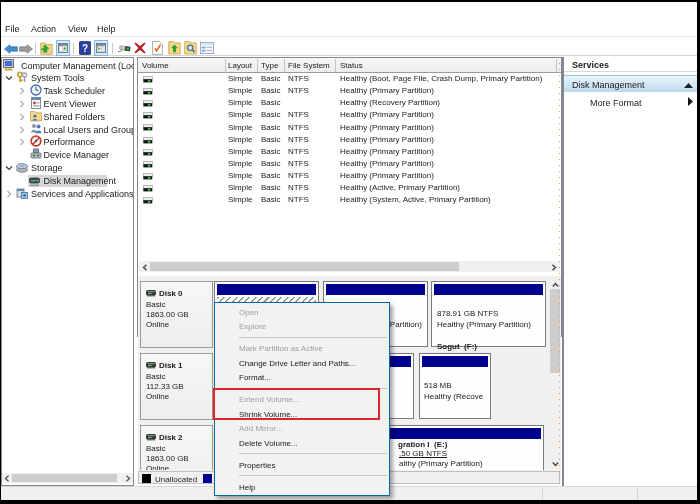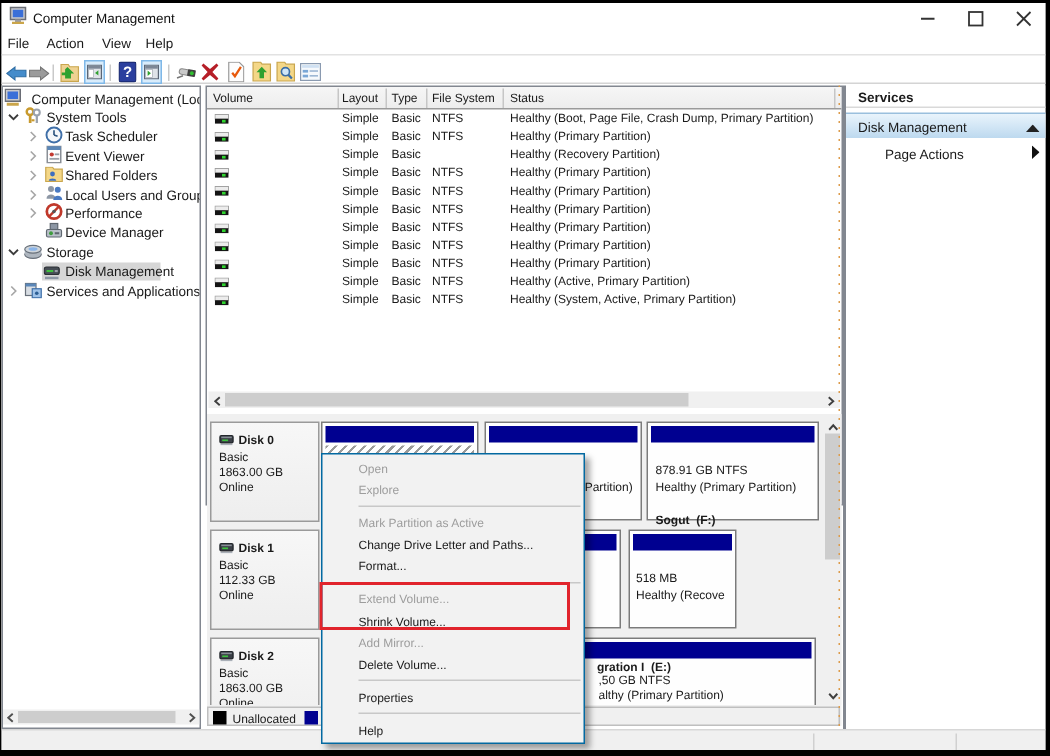--- a/index.html
+++ b/index.html
@@ -13,35 +13,20 @@
   .b { font-weight:bold; }
   svg { display:block; }
   .dlabel { background:linear-gradient(#f7f7f7,#eeeeee); border:1px solid #9a9a9a; }
   .part { background:#fefefe; border:1px solid #7b7b7b; }
   .navy { position:absolute; left:2px; right:2px; top:2px; height:10.5px; background:#000090; }
 </style>
 </head>
 <body>
 <div id="win">
 
-<div class="abs" style="left:0;top:0;width:696px;height:20px;background:#fff;">
-  <svg class="abs" style="left:5px;top:2px;" width="13" height="13" viewBox="0 0 13 13">
-    <rect x="1" y="1" width="10" height="8" fill="#c8c9cc" stroke="#6a6d75" stroke-width="1"></rect>
-    <rect x="2.5" y="2.5" width="7" height="5" fill="#3a6fd8"></rect>
-    <rect x="4" y="9" width="4" height="2" fill="#9a9da5"></rect>
-    <rect x="2" y="10.5" width="8" height="1.5" fill="#caa54a"></rect>
-  </svg>
-  <div class="abs" style="left:21px;top:5px;font-size:9px;color:#111;">Computer Management</div>
-  <svg class="abs" style="left:611px;top:3px;" width="80" height="14" viewBox="0 0 80 14">
-    <line x1="2" y1="7.5" x2="11" y2="7.5" stroke="#333" stroke-width="1.2"></line>
-    <rect x="34" y="3" width="9" height="9" fill="none" stroke="#333" stroke-width="1.2"></rect>
-    <line x1="66" y1="3" x2="75" y2="12" stroke="#333" stroke-width="1.2"></line>
-    <line x1="75" y1="3" x2="66" y2="12" stroke="#333" stroke-width="1.2"></line>
-  </svg>
-</div>
 
 <div class="abs t9" style="left:0;top:20px;width:696px;height:14px;background:#fff;">
   <span class="abs" style="left:4px;top:2px;text-align:right;">File</span>
   <span class="abs" style="left:30px;top:2px;">Action</span>
   <span class="abs" style="left:67px;top:2px;">View</span>
   <span class="abs" style="left:96px;top:2px;">Help</span>
 </div>
 
 <div id="toolbar" class="abs" style="left:0;top:34px;width:696px;height:20px;background:#fff;border-top:1px solid #e2e2e2;border-bottom:1px solid #d4d4d4;">
 
@@ -451,21 +436,21 @@
       <rect x="1" y="6.8" width="9" height="1" fill="#aab0b8"></rect>
     </svg>
     <div class="abs t8 b" style="left:18px;top:6.5px;">Disk 2</div>
     <div class="abs t8" style="left:5px;top:18px;">Basic</div>
     <div class="abs t8" style="left:5px;top:28px;">1863.00 GB</div>
     <div class="abs t8" style="left:5px;top:38px;">Online</div>
   </div>
   <div class="abs part" style="left:76px;top:149px;width:330px;height:66px;">
     <div class="navy"></div>
     <div class="abs t8 b" style="left:183px;top:13.5px;">gration I&nbsp;&nbsp;(E:)</div>
-    <div class="abs t8" style="left:184px;top:23.4px;">,50 GB NTFS</div>
+    <div class="abs t8" style="left:184px;top:23.4px;text-decoration:underline;">,50 GB NTFS</div>
     <div class="abs t8" style="left:184px;top:33.3px;">althy (Primary Partition)</div>
   </div>
  </div>
 
  <div class="abs" style="left:411px;top:0;width:12px;height:194px;background:#f0f0f0;">
    <svg class="abs" style="left:2.5px;top:6px;" width="7" height="6" viewBox="0 0 7 6">
           <polyline points="0.8,4.5 3.5,1.5 6.2,4.5" fill="none" stroke="#404040" stroke-width="1.3"></polyline>
         </svg>
    <div class="abs" style="left:1px;top:13px;width:10px;height:84px;background:#cdcdcd;"></div>
    <svg class="abs" style="left:2.5px;top:185px;" width="7" height="6" viewBox="0 0 7 6">
@@ -482,21 +467,21 @@
 
 <div id="actions" class="abs" style="left:561px;top:55px;width:135px;height:429px;background:#fff;border-left:2px solid #828790;">
   <div class="abs t9 b" style="left:8px;top:2.5px;">Services</div>
   <div class="abs" style="left:0;top:14px;width:135px;height:1px;background:#d9d9d9;"></div>
   <div class="abs" style="left:0;top:18px;width:135px;height:17px;background:linear-gradient(#e9f4fc,#bdd9ef);border-top:1px solid #9abfdd;">
     <span class="abs t9" style="left:8px;top:4px;">Disk Management</span>
     <svg class="abs" style="left:120px;top:7px;" width="9" height="5" viewBox="0 0 9 5">
           <polygon points="4.5,0 9,5 0,5" fill="#222"></polygon>
         </svg>
   </div>
-  <div class="abs t9" style="left:26px;top:41px;">Page Actions</div>
+  <div class="abs t9" style="left:26px;top:41px;">More Format</div>
   <svg class="abs" style="left:124px;top:40px;" width="5" height="9" viewBox="0 0 5 9">
         <polygon points="0,0 5,4.5 0,9" fill="#111"></polygon>
       </svg>
 </div>
 
 <div class="abs" style="left:0;top:484px;width:696px;height:14px;background:#f0f0f0;border-top:1px solid #d7d7d7;">
   <div class="abs" style="left:541px;top:2px;width:1px;height:12px;background:#d0d0d0;"></div>
   <div class="abs" style="left:636px;top:2px;width:1px;height:12px;background:#d0d0d0;"></div>
 </div>
 

